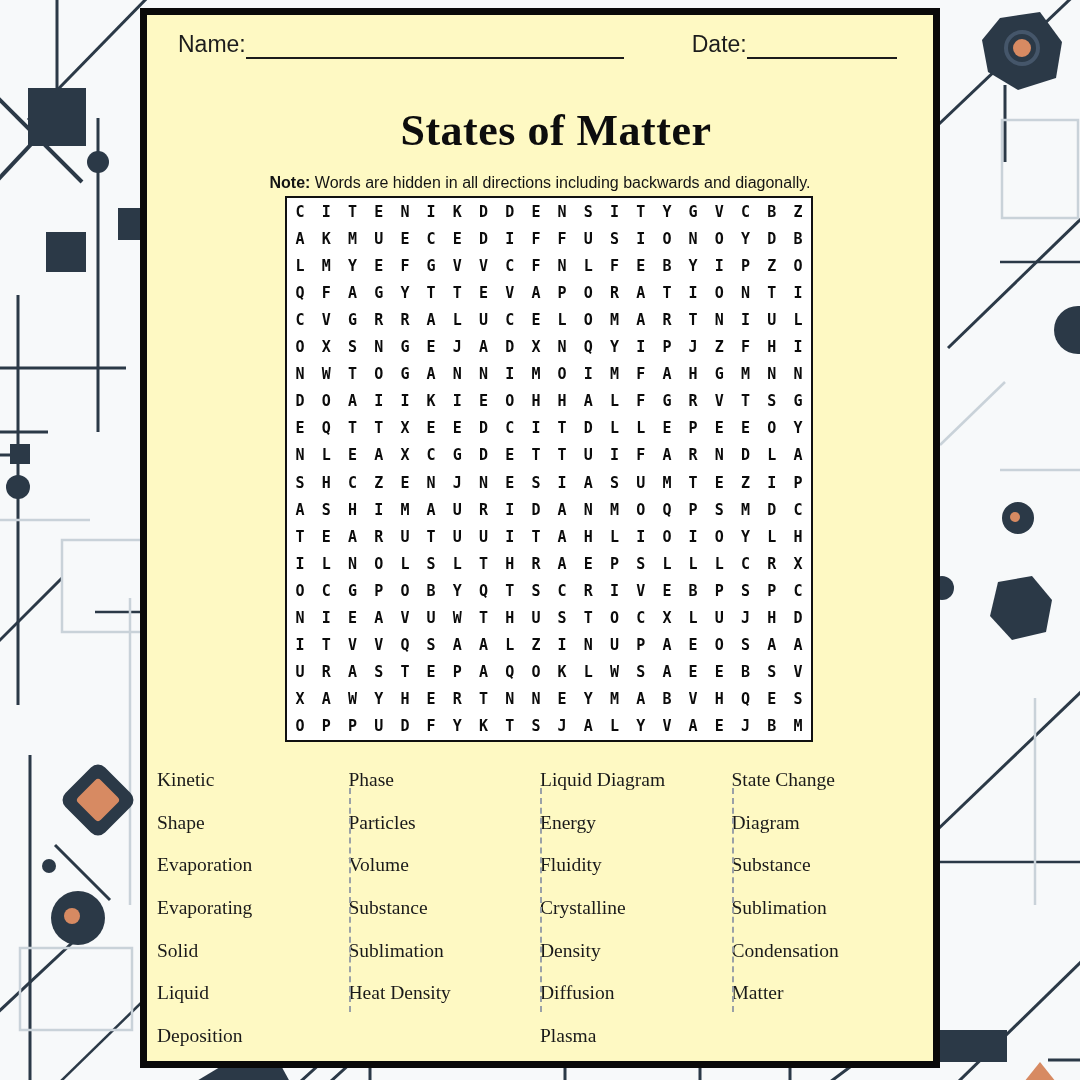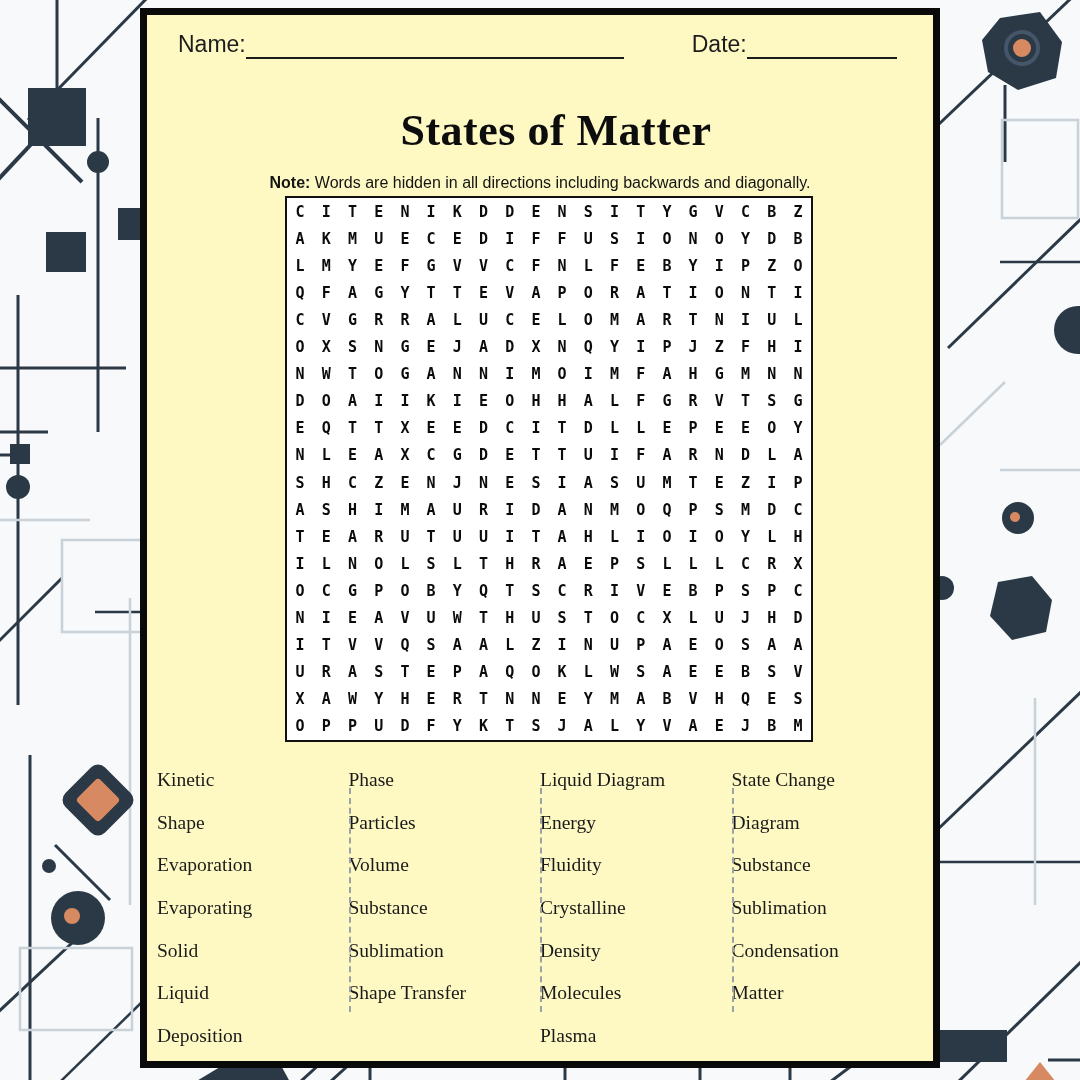--- a/index.html
+++ b/index.html
@@ -581,30 +581,30 @@
         <div class="word">Liquid</div>
         <div class="word">Deposition</div>
       </div>
       <div class="wl-col">
         <div class="wl-divider"></div>
         <div class="word">Phase</div>
         <div class="word">Particles</div>
         <div class="word">Volume</div>
         <div class="word">Substance</div>
         <div class="word">Sublimation</div>
-        <div class="word">Shape Transfer</div>
+        <div class="word">Heat Density</div>
       </div>
       <div class="wl-col">
         <div class="wl-divider"></div>
         <div class="word">Liquid Diagram</div>
         <div class="word">Energy</div>
         <div class="word">Fluidity</div>
         <div class="word">Crystalline</div>
         <div class="word">Density</div>
-        <div class="word">Molecules</div>
+        <div class="word">Diffusion</div>
         <div class="word">Plasma</div>
       </div>
       <div class="wl-col">
         <div class="wl-divider"></div>
         <div class="word">State Change</div>
         <div class="word">Diagram</div>
         <div class="word">Substance</div>
         <div class="word">Sublimation</div>
         <div class="word">Condensation</div>
         <div class="word">Matter</div>

